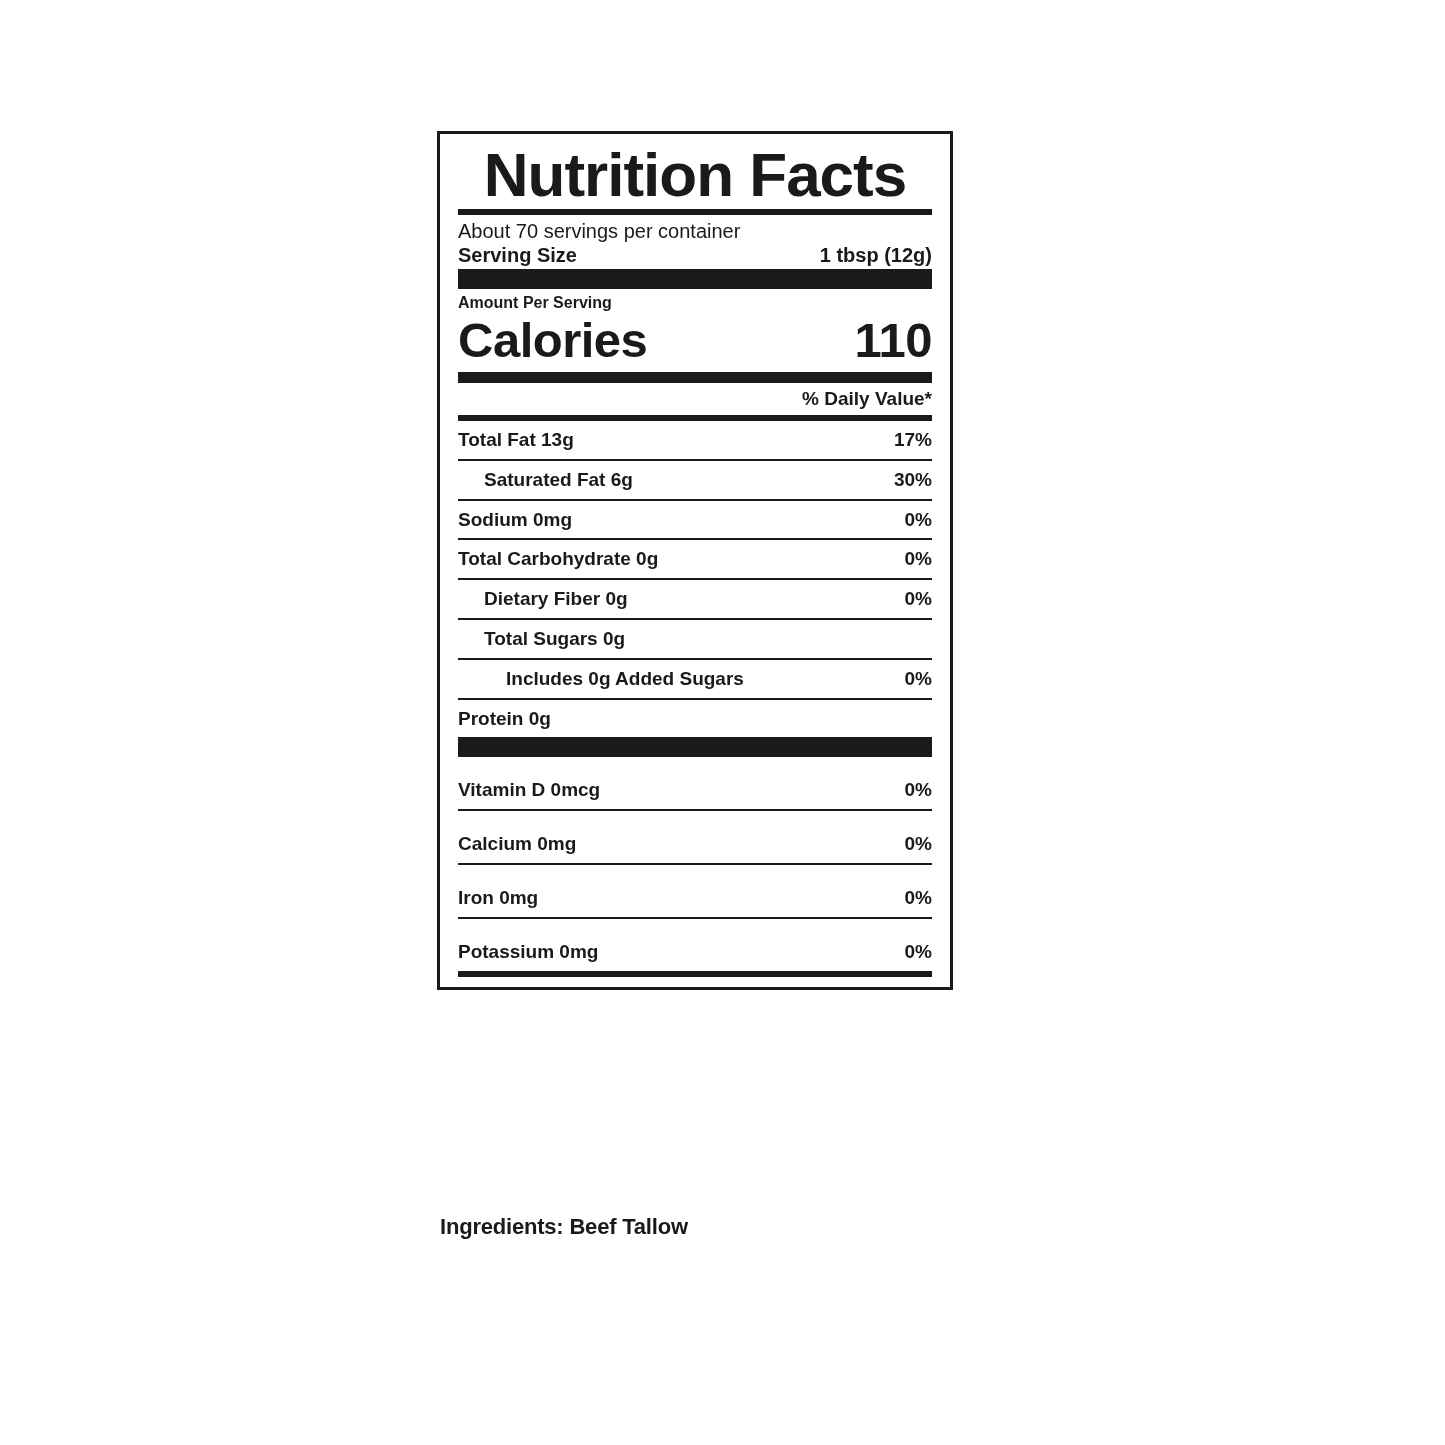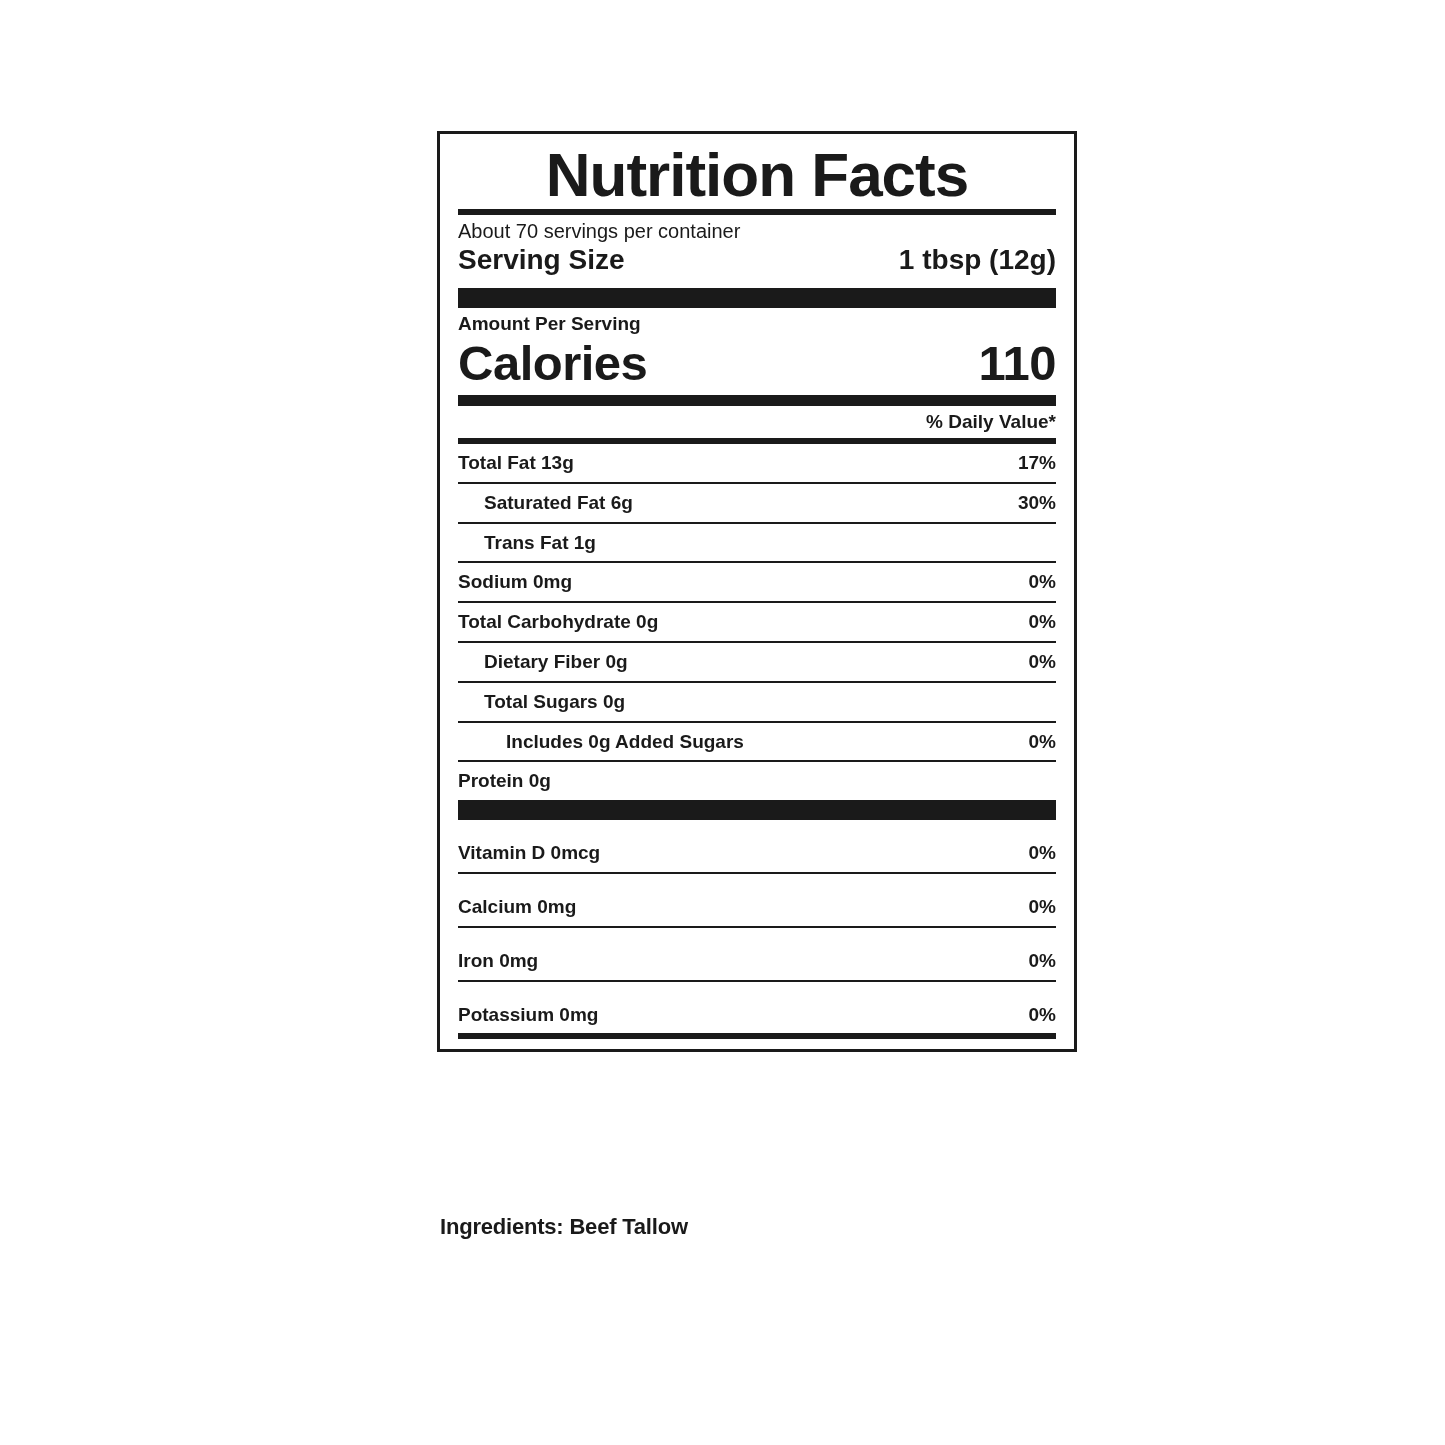--- a/index.html
+++ b/index.html
@@ -13,21 +13,21 @@
     font-family: "Liberation Sans", sans-serif;
     color: #1a1a1a;
     position: relative;
     overflow: hidden;
   }
 
   .label-wrap {
     position: absolute;
     left: 437px;
     top: 131px;
-    width: 640px;
+    width: 516px;
     box-sizing: border-box;
     border: 3px solid #1a1a1a;
     background: #ffffff;
     padding: 0 18px 10px 18px;
   }
 
   .nf-title {
     font-size: 62px;
     font-weight: 700;
     letter-spacing: -1px;
@@ -43,27 +43,27 @@
   .servings {
     font-size: 20px;
     font-weight: 400;
     padding: 4px 0 1px 0;
     line-height: 1.2;
   }
   .serving-size-row {
     display: flex;
     justify-content: space-between;
     align-items: baseline;
-    font-size: 28px;
-    font-weight: 700;
-    padding: 0 0 12px 0;
+    font-size: 20px;
+    font-weight: 700;
+    padding: 0 0 2px 0;
   }
 
   .amount-row {
-    font-size: 19px;
+    font-size: 16px;
     font-weight: 700;
     padding: 5px 0 0 0;
   }
   .calories-row {
     display: flex;
     justify-content: space-between;
     align-items: baseline;
     padding: 0 0 4px 0;
   }
   .calories-label {
@@ -148,24 +148,20 @@
 
   <div class="nutrient-block">
     <div class="nrow">
       <span class="nm">Total Fat 13g</span>
       <span class="dv">17%</span>
     </div>
     <div class="nrow ind1">
       <span class="nm">Saturated Fat 6g</span>
       <span class="dv">30%</span>
     </div>
-    <div class="nrow ind1">
-      <span class="nm">Trans Fat 1g</span>
-      <span class="dv"></span>
-    </div>
     <div class="nrow">
       <span class="nm">Sodium 0mg</span>
       <span class="dv">0%</span>
     </div>
     <div class="nrow">
       <span class="nm">Total Carbohydrate 0g</span>
       <span class="dv">0%</span>
     </div>
     <div class="nrow ind1">
       <span class="nm">Dietary Fiber 0g</span>

